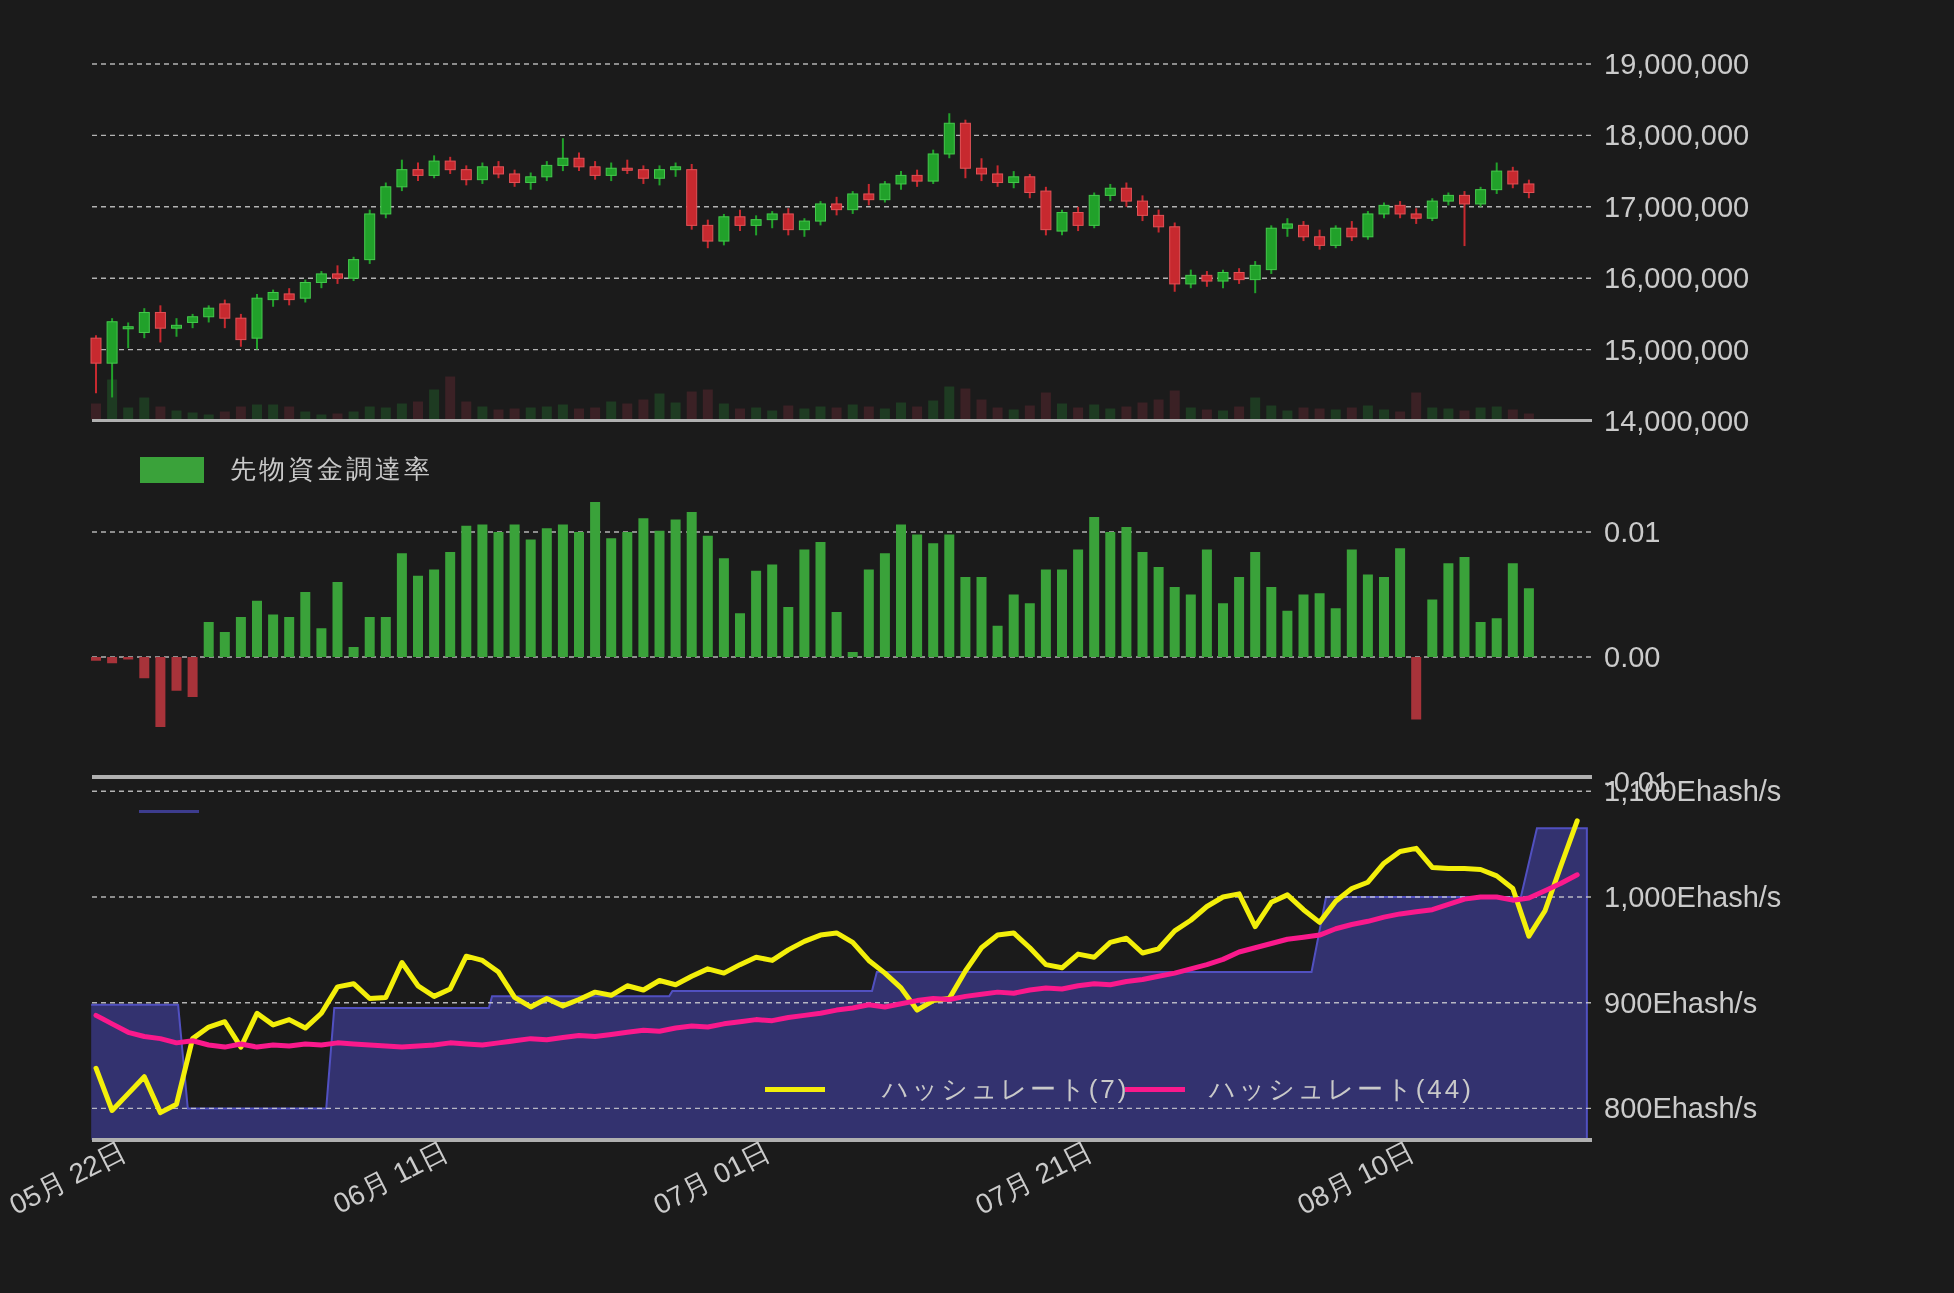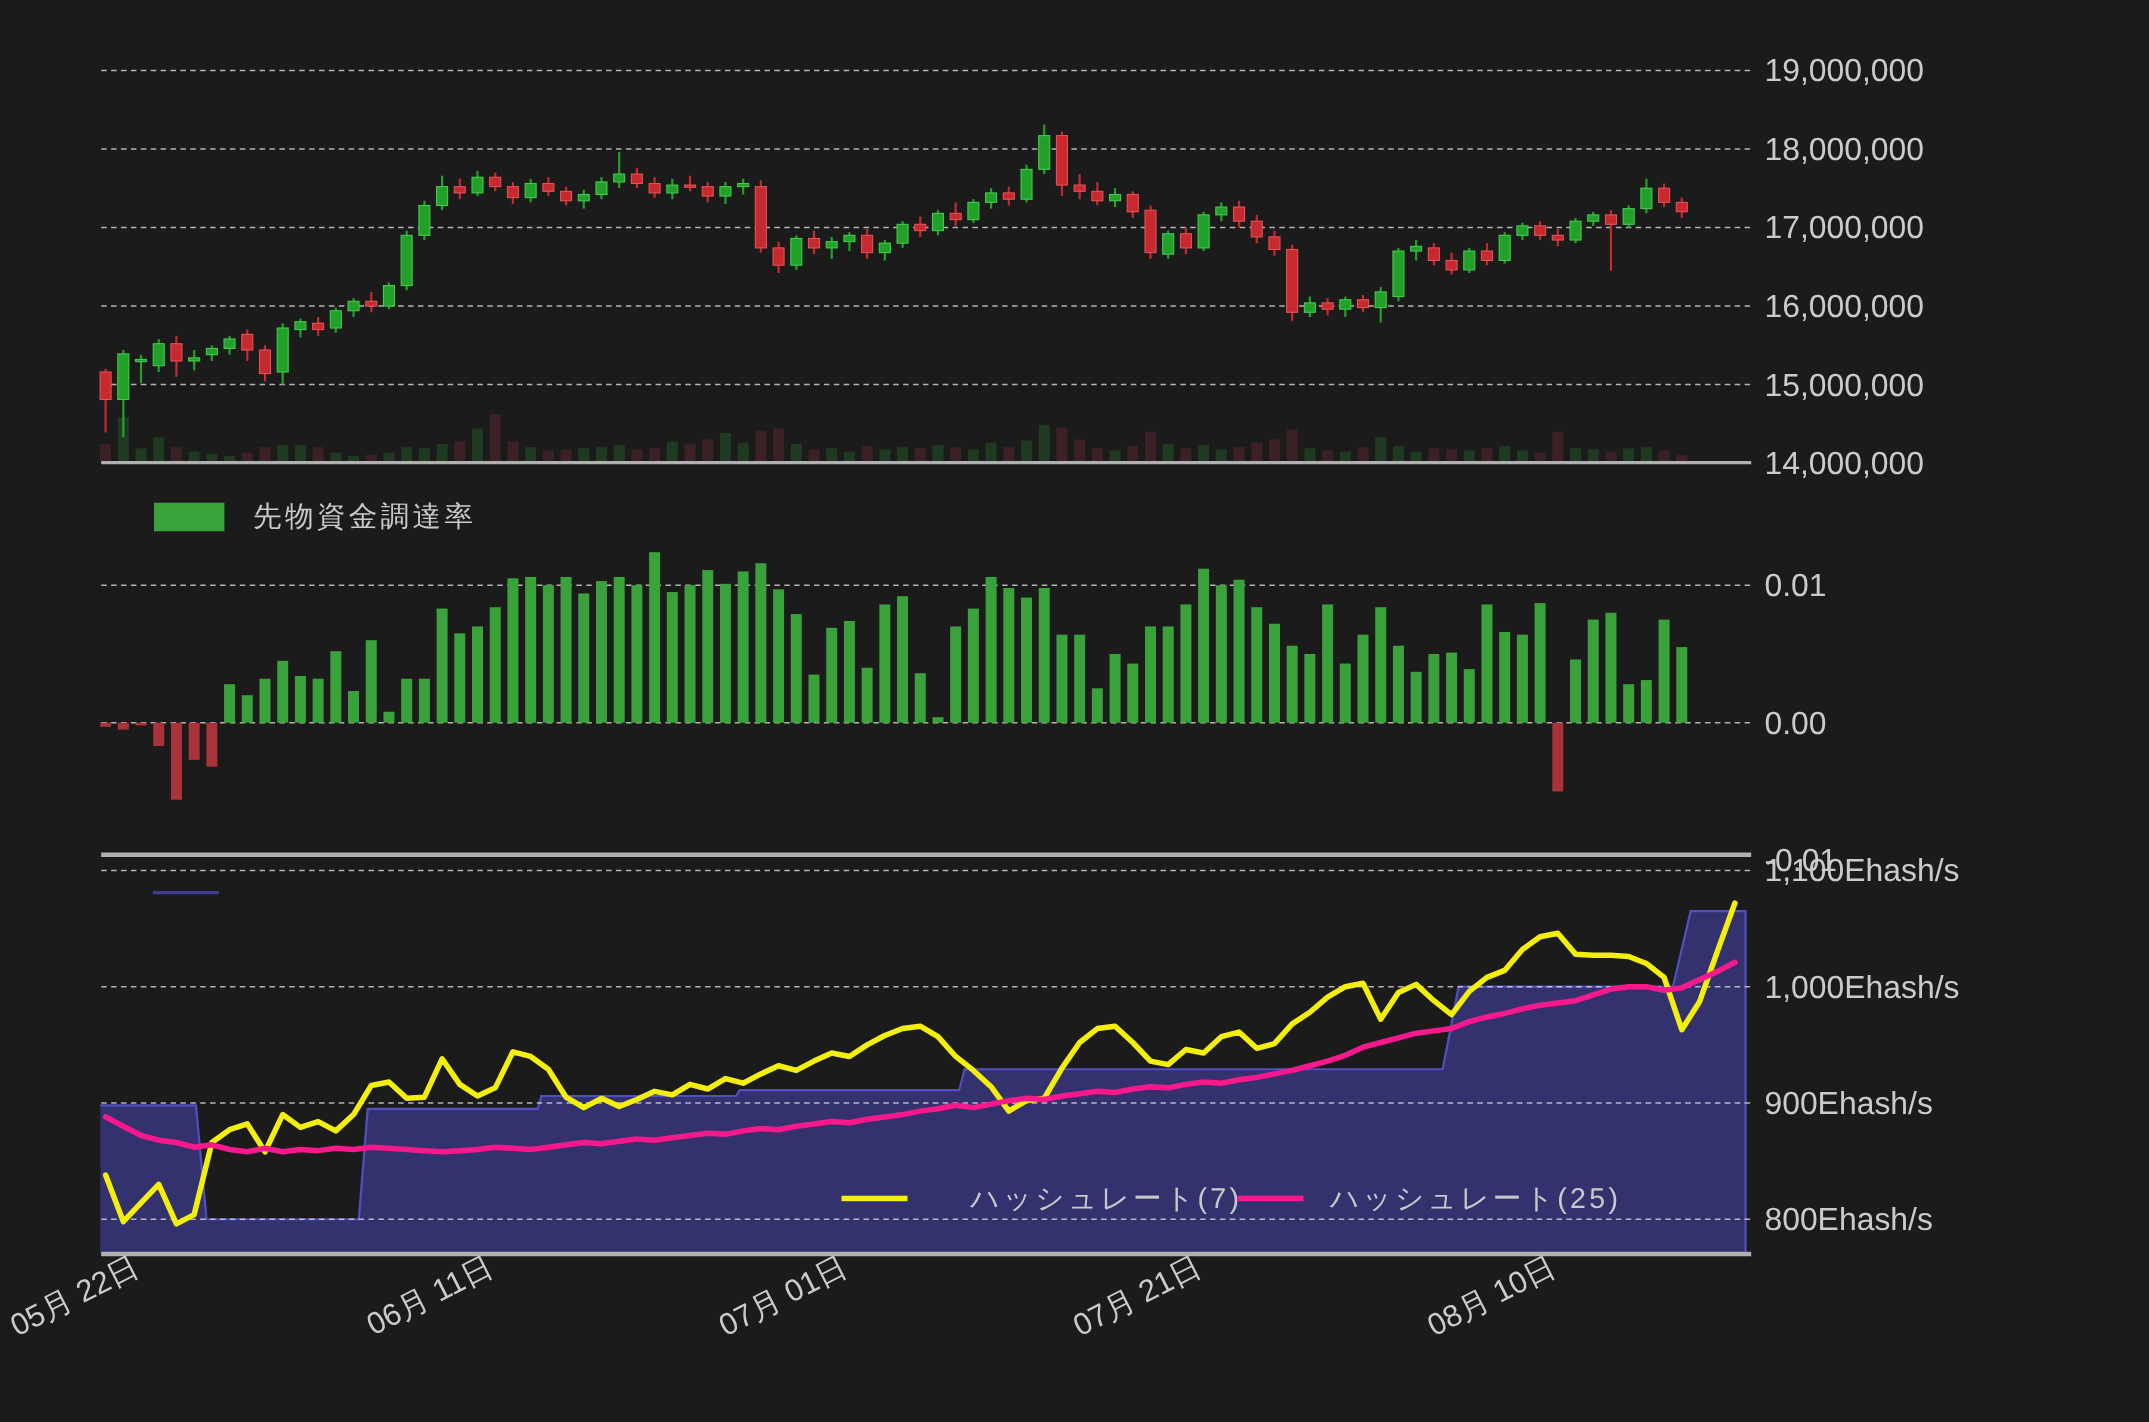--- a/index.html
+++ b/index.html
@@ -442,15 +442,15 @@
     <span class="swatch-line" style="background:#3d3c8e;height:3px"></span>
   </div>
 
   <div class="legend lg-h7">
     <span class="swatch-line" style="background:#f3ef0a;height:5px"></span>
     <span>ハッシュレート(7)</span>
   </div>
 
   <div class="legend lg-h25">
     <span class="swatch-line" style="background:#fa198c;height:5px"></span>
-    <span>ハッシュレート(25)</span>
+    <span>ハッシュレート(44)</span>
   </div>
 </div>
 
 </body></html>

